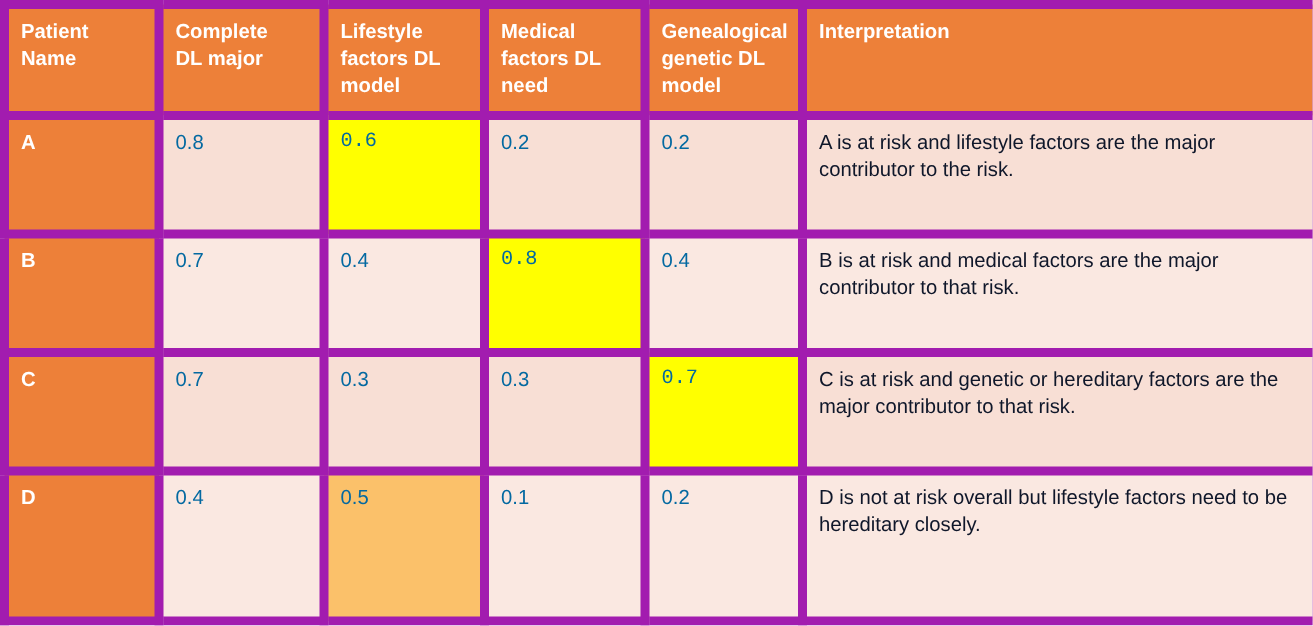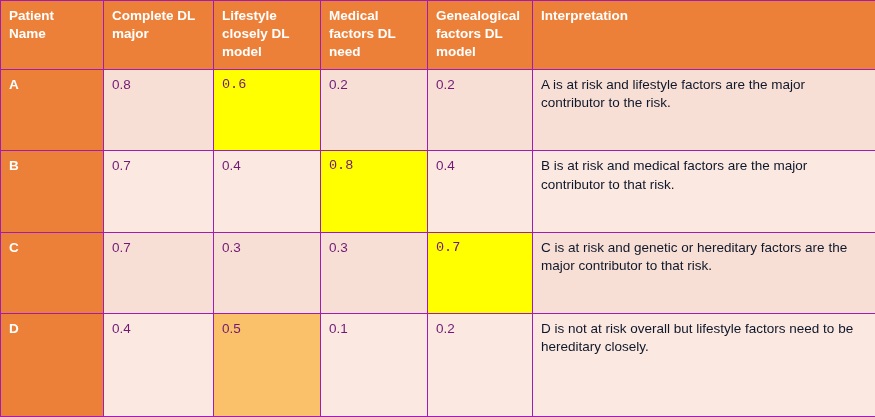--- a/index.html
+++ b/index.html
@@ -21,42 +21,42 @@
   }
   #risk-table col.c0 { width: 103px; }
   #risk-table col.c1 { width: 110px; }
   #risk-table col.c2 { width: 107px; }
   #risk-table col.c3 { width: 107px; }
   #risk-table col.c4 { width: 105px; }
   #risk-table col.c5 { width: 343px; }
 
   #risk-table th,
   #risk-table td {
-    border: 1px solid #a21caf;
+    border: 6px solid #a21caf;
     vertical-align: top;
     padding: 6px 14px 6px 8px;
     font-size: 13.5px;
     line-height: 1.35;
   }
   thead th {
     background: #ED8039;
     color: #ffffff;
     font-weight: bold;
     text-align: left;
     height: 56px;
     vertical-align: top;
   }
   td.patient-cell {
     background: #ED8039;
     color: #ffffff;
     font-weight: bold;
   }
   td.value-cell {
     background: #F8DFD5;
-    color: #701a75;
+    color: #0369a1;
     margin-left: 47px;
   }
   td.value-cell.tint-light {
     background: #FAE8E1;
   }
   td.value-cell.highlight-yellow {
     background: #FFFF00;
     font-family: Liberation Mono, monospace;
   }
   td.value-cell.highlight-orange {
@@ -82,23 +82,23 @@
       <col class="c1">
       <col class="c2">
       <col class="c3">
       <col class="c4">
       <col class="c5">
   </colgroup>
   <thead>
     <tr>
       <th>Patient Name</th>
       <th>Complete DL major</th>
-      <th>Lifestyle closely DL model</th>
+      <th>Lifestyle factors DL model</th>
       <th>Medical factors DL need</th>
-      <th>Genealogical factors DL model</th>
+      <th>Genealogical genetic DL model</th>
       <th>Interpretation</th>
     </tr>
   </thead>
   <tbody>
     <tr>
       <td class="patient-cell">A</td>
       <td class="value-cell">0.8</td>
       <td class="value-cell highlight-yellow">0.6</td>
       <td class="value-cell">0.2</td>
       <td class="value-cell">0.2</td>

